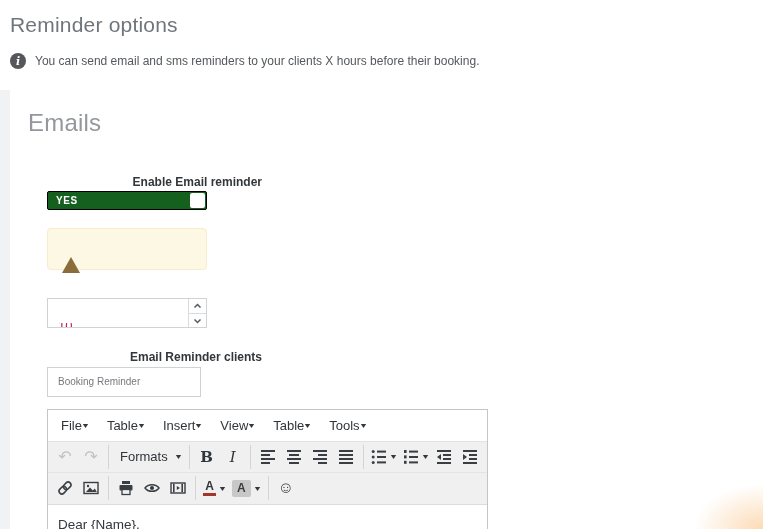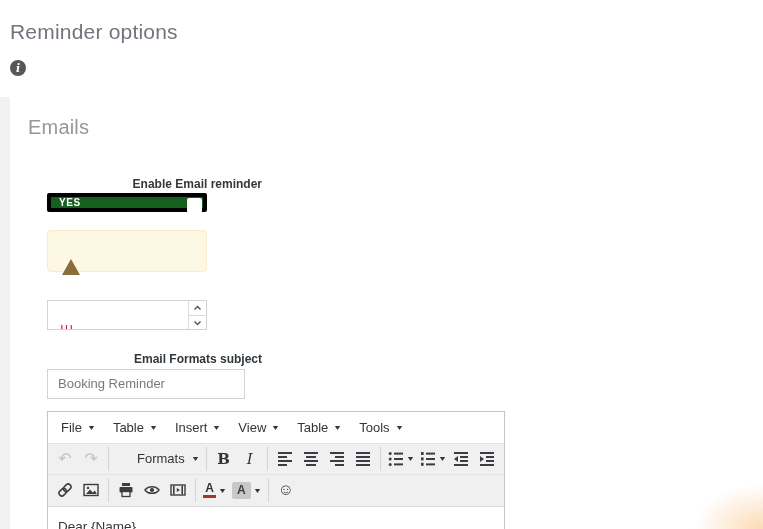--- a/index.html
+++ b/index.html
@@ -1,42 +1,42 @@
 <!DOCTYPE html>
 <html><head>
 <meta charset="utf-8">
 <style>
   * { box-sizing: border-box; margin: 0; padding: 0; }
   html,body { width: 763px; height: 529px; overflow: hidden; background:#fff;
     font-family: "Liberation Sans", "DejaVu Sans", sans-serif; }
 
   
   .header { padding: 13px 10px 0 10px; background:#fff; }
-  .page-title { font-size: 21px; font-weight: 400; color:#70757d; letter-spacing:.2px;margin-top:7px; }
+  .page-title { font-size: 21px; font-weight: 400; color:#70757d; letter-spacing:.2px; }
   .info-row { display:flex; align-items:center; gap:9px; margin-top:16px; }
   .info-icon { width:16px; height:16px; border-radius:50%; background:#55575a; color:#fff;
     display:inline-flex; align-items:center; justify-content:center; flex:0 0 16px;
     font-family:"DejaVu Serif", serif; font-style:italic; font-weight:bold; font-size:11px; }
   .info-text { font-size:12px; color:#54585c; }
 
   
   .section { background:#f1f2f4; margin-top:21px; height: calc(529px - 88px); }
   .panel { background:#fff; margin-left:10px; width: calc(100% - 10px); height:100%;
     padding: 19px 5px 0 18px; }
-  .section-heading { font-size:20px; font-weight:400; color:#94979c; letter-spacing:.2px; }
+  .section-heading { font-size:24px; font-weight:400; color:#94979c; letter-spacing:.2px; }
 
   
   .form { margin-top: 30px; }
   .row { display:flex; align-items:flex-start;flex-direction:column; }
   .row-label { width:234px; text-align:right; font-size:12px; font-weight:bold;
     color:#32373c; line-height:1.45; padding-top:7px; }
   .row-control { margin-left:19px; flex:1; min-width:0; }
 
   
-  .toggle { width:160px; height:19px; background: var(--green); border:4px solid #000000;
+  .toggle { width:160px; height:19px; background: var(--green); border:1px solid #000000;
     border-radius:2px; position:relative; display:flex; align-items:center; cursor:pointer; }
   .toggle-text { color:#fff; font-size:10px; font-weight:bold; letter-spacing:.6px; padding-left:8px; }
   .toggle-knob { position:absolute; right:1px; top:1px; width:15px; height:15px;
     background:#fff; border-radius:2px; }
 
   
   .warning { margin-top:18px; background:#fcf8e3; border:1px solid #faebcc; border-radius:4px;
     padding:11px 14px; display:flex; gap:12px; align-items:flex-start; color:#8a6d3b;
     font-size:12px; line-height:1.5; margin-bottom:28px; }
   .warn-tri { position:relative; width:19px; height:17px; flex:0 0 19px; margin-top:1px; }
@@ -47,40 +47,40 @@
 
   
   .num-wrap { width:160px; height:30px; border:1px solid #d0d3d6; background:#fff;
     display:flex; align-items:stretch; }
   .num-value { flex:1; border:0; outline:0; padding-left:10px; font-size:13px; color:#be185d;
     font-family:inherit; min-width:0;margin-top:24px; }
   .spinner { width:18px; border-left:1px solid #d9dcde; display:flex; flex-direction:column; }
   .spin-btn { flex:1; display:flex; align-items:center; justify-content:center; cursor:pointer; background:#fff; }
   .spin-btn.up { border-bottom:1px solid #d9dcde; }
   .text-input { width:100%; height:30px; border:1px solid #d0d3d6; outline:0; padding:0 10px;
-    font-size:13px; color:#76797d; font-family:inherit; background:#fff; }
+    font-size:10px; color:#76797d; font-family:inherit; background:#fff; }
 
   .row-hours { margin-bottom:14px; }
   .row-subject { margin-bottom:12px; }
 
   
   .editor { border:1px solid #c5c5c5; background:#fff; }
   .menubar { display:flex; align-items:center; background:#fff; padding:3px 4px;
     border-bottom:1px solid #e3e3e3; }
-  .menu-item { display:flex; align-items:center; gap:6px; padding:5px 9px; font-size:13px;
+  .menu-item { display:flex; align-items:center; padding:5px 9px; font-size:13px;
     color:#30353a; cursor:pointer; }
   .caret { font-size:7px; color:#33383d; line-height:1; transform:scaleX(1.3); }
   .toolbar { display:flex; align-items:center; background:#f0f0f0; padding:3px 4px; min-height:31px; }
   .toolbar.r2 { border-bottom:1px solid #e4e4e4; }
   .tb-sep { width:1px; height:24px; background:#d4d4d4; margin:0 4px; }
   .tb-btn { min-width:26px; height:24px; display:flex; align-items:center; justify-content:center;
     gap:3px; border-radius:2px; cursor:pointer; padding:0 3px; }
   .tb-btn svg { display:block; }
   .glyph-dim { font-size:16px; color:#c2c2c2; line-height:1; }
-  .fmt-label { font-size:13px; color:#30353a; padding:0 4px;margin-left:17px; }
+  .fmt-label { font-size:13px; color:#30353a; padding:0 4px; }
   .bold-glyph { font-size:15px; font-weight:bold; color:#30353a; font-family:"DejaVu Serif",serif; }
   .italic-glyph { font-size:15px; font-style:italic; color:#30353a; font-family:"DejaVu Serif",serif; }
   .fore-stack { display:flex; flex-direction:column; align-items:center; line-height:1; }
   .fore-stack .fa { font-size:12px; font-weight:bold; color:#30353a; }
   .fore-bar { width:13px; height:3px; background:#a2362a; margin-top:1px; }
   .back-chip { width:19px; height:17px; background:#c8c8c8; border-radius:2px;
     display:flex; align-items:center; justify-content:center; font-size:12px; font-weight:bold; color:#3a3e42; }
   .smiley-glyph { font-size:16px; color:#3a3e42; line-height:1; }
 
   .editor-body { background:#fff; padding:12px 10px; font-size:13.5px; color:#34383c;
@@ -90,20 +90,21 @@
   .corner-glow { position:fixed; right:0; bottom:0; width:70px; height:45px; pointer-events:none;
     background: radial-gradient(ellipse at 100% 100%, rgba(250,188,120,.55), rgba(250,188,120,0) 70%); }
 </style>
 </head>
 <body>
 
 <div class="header">
   <div class="page-title">Reminder options</div>
   <div class="info-row">
     <span class="info-icon">i</span>
+    <span class="info-text">You can send email and sms reminders to your clients X hours before their booking.</span>
   </div>
 </div>
 
 <div class="section">
   <div class="panel">
     <div class="section-heading">Emails</div>
 
     <div class="form">
 
       <div class="row">
@@ -137,21 +138,21 @@
                 <svg width="9" height="6" viewBox="0 0 9 6">
                     <polyline points="1.5,1.5 4.5,4.5 7.5,1.5" fill="none" stroke="#55585c" stroke-width="1.5"></polyline>
                   </svg>
               </div>
             </div>
           </div>
         </div>
       </div>
 
       <div class="row row-subject">
-        <div class="row-label">Email Formats subject</div>
+        <div class="row-label">Email Reminder clients</div>
         <div class="row-control">
           <input class="text-input" value="Booking Reminder" style="">
         </div>
       </div>
 
       <div class="row">
         <div class="row-control">
           <div class="editor">
 
             <div class="menubar">

